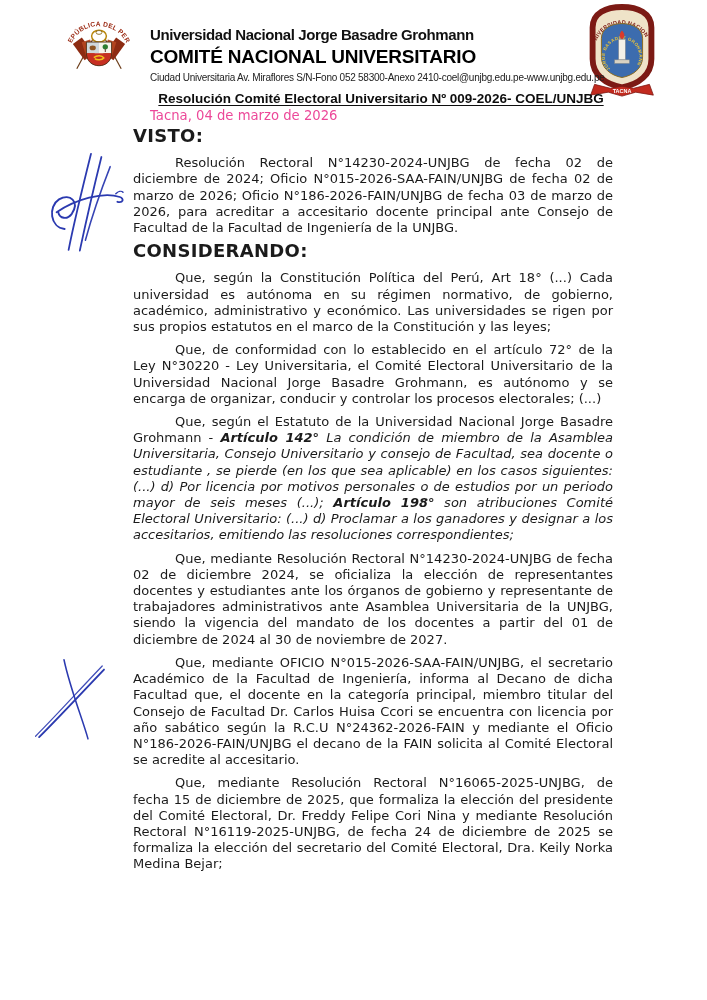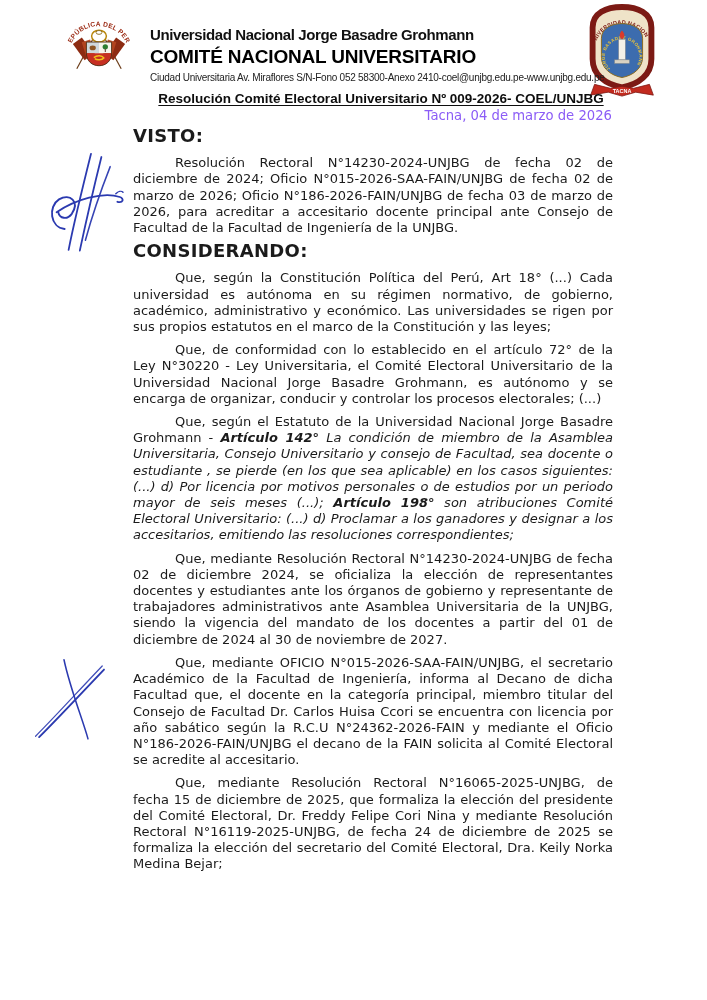--- a/index.html
+++ b/index.html
@@ -35,21 +35,21 @@
   .seal-right { left:582px; top:4px; width:80px; height:98px; }
 
   
   .title-block { position:absolute; top:91px; left:150px; width:462px; }
   .res-title {
     font-family:Liberation Sans, sans-serif;
     font-size:13.5px; font-weight:bold; text-align:center;
     text-decoration:underline; text-underline-offset:2px;
     white-space:nowrap; color:#0d0d0d;
   }
-  .place-date { font-size:13.2px; text-align:right; margin-top:2px; color:#8b5cf6; }
+  .place-date { font-size:13.2px; text-align:left; margin-top:2px; color:#ec4899; }
 
   
   .doc-body {
     position:absolute; top:128px; left:133px; width:480px;
     font-size:13px; line-height:16.2px; text-align:justify;
   }
   .sec-label { font-weight:bold; font-size:18px; margin:0 0 11px; letter-spacing:0.3px; }
   .para { text-indent:42px; margin-bottom:7px; }
   .para .it { font-style:italic; }
   .para .bi { font-style:italic; font-weight:bold; }

